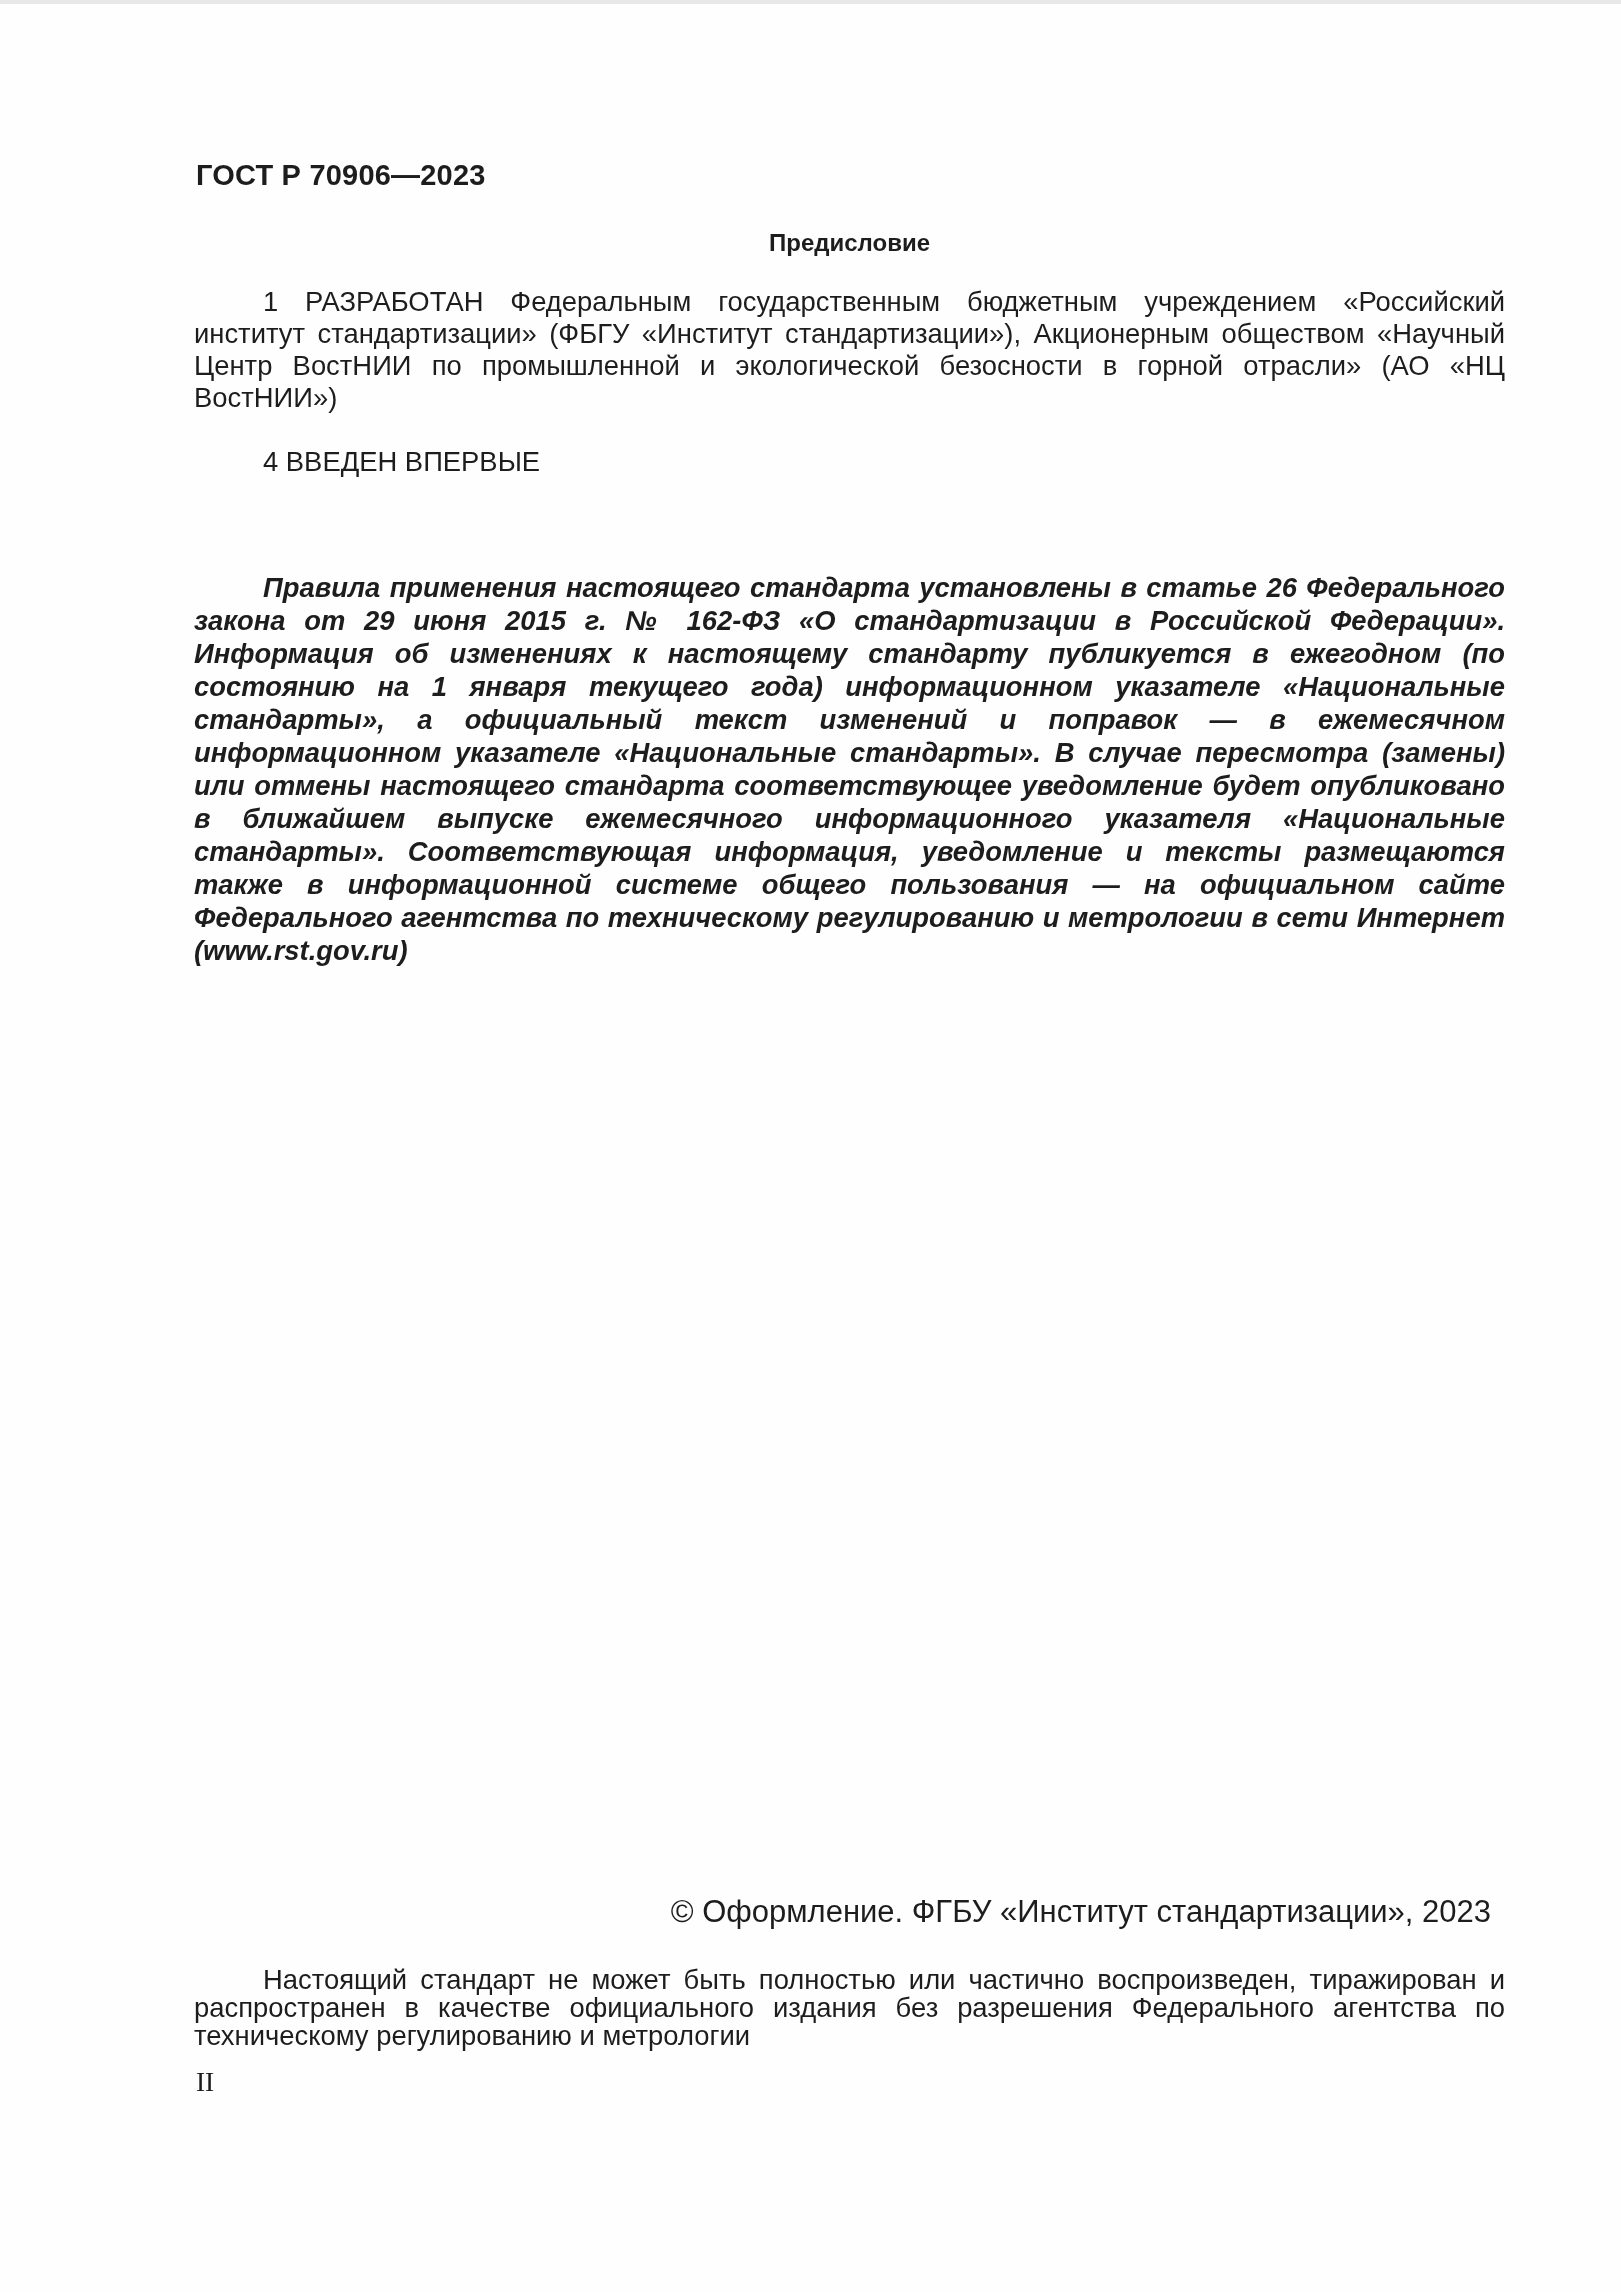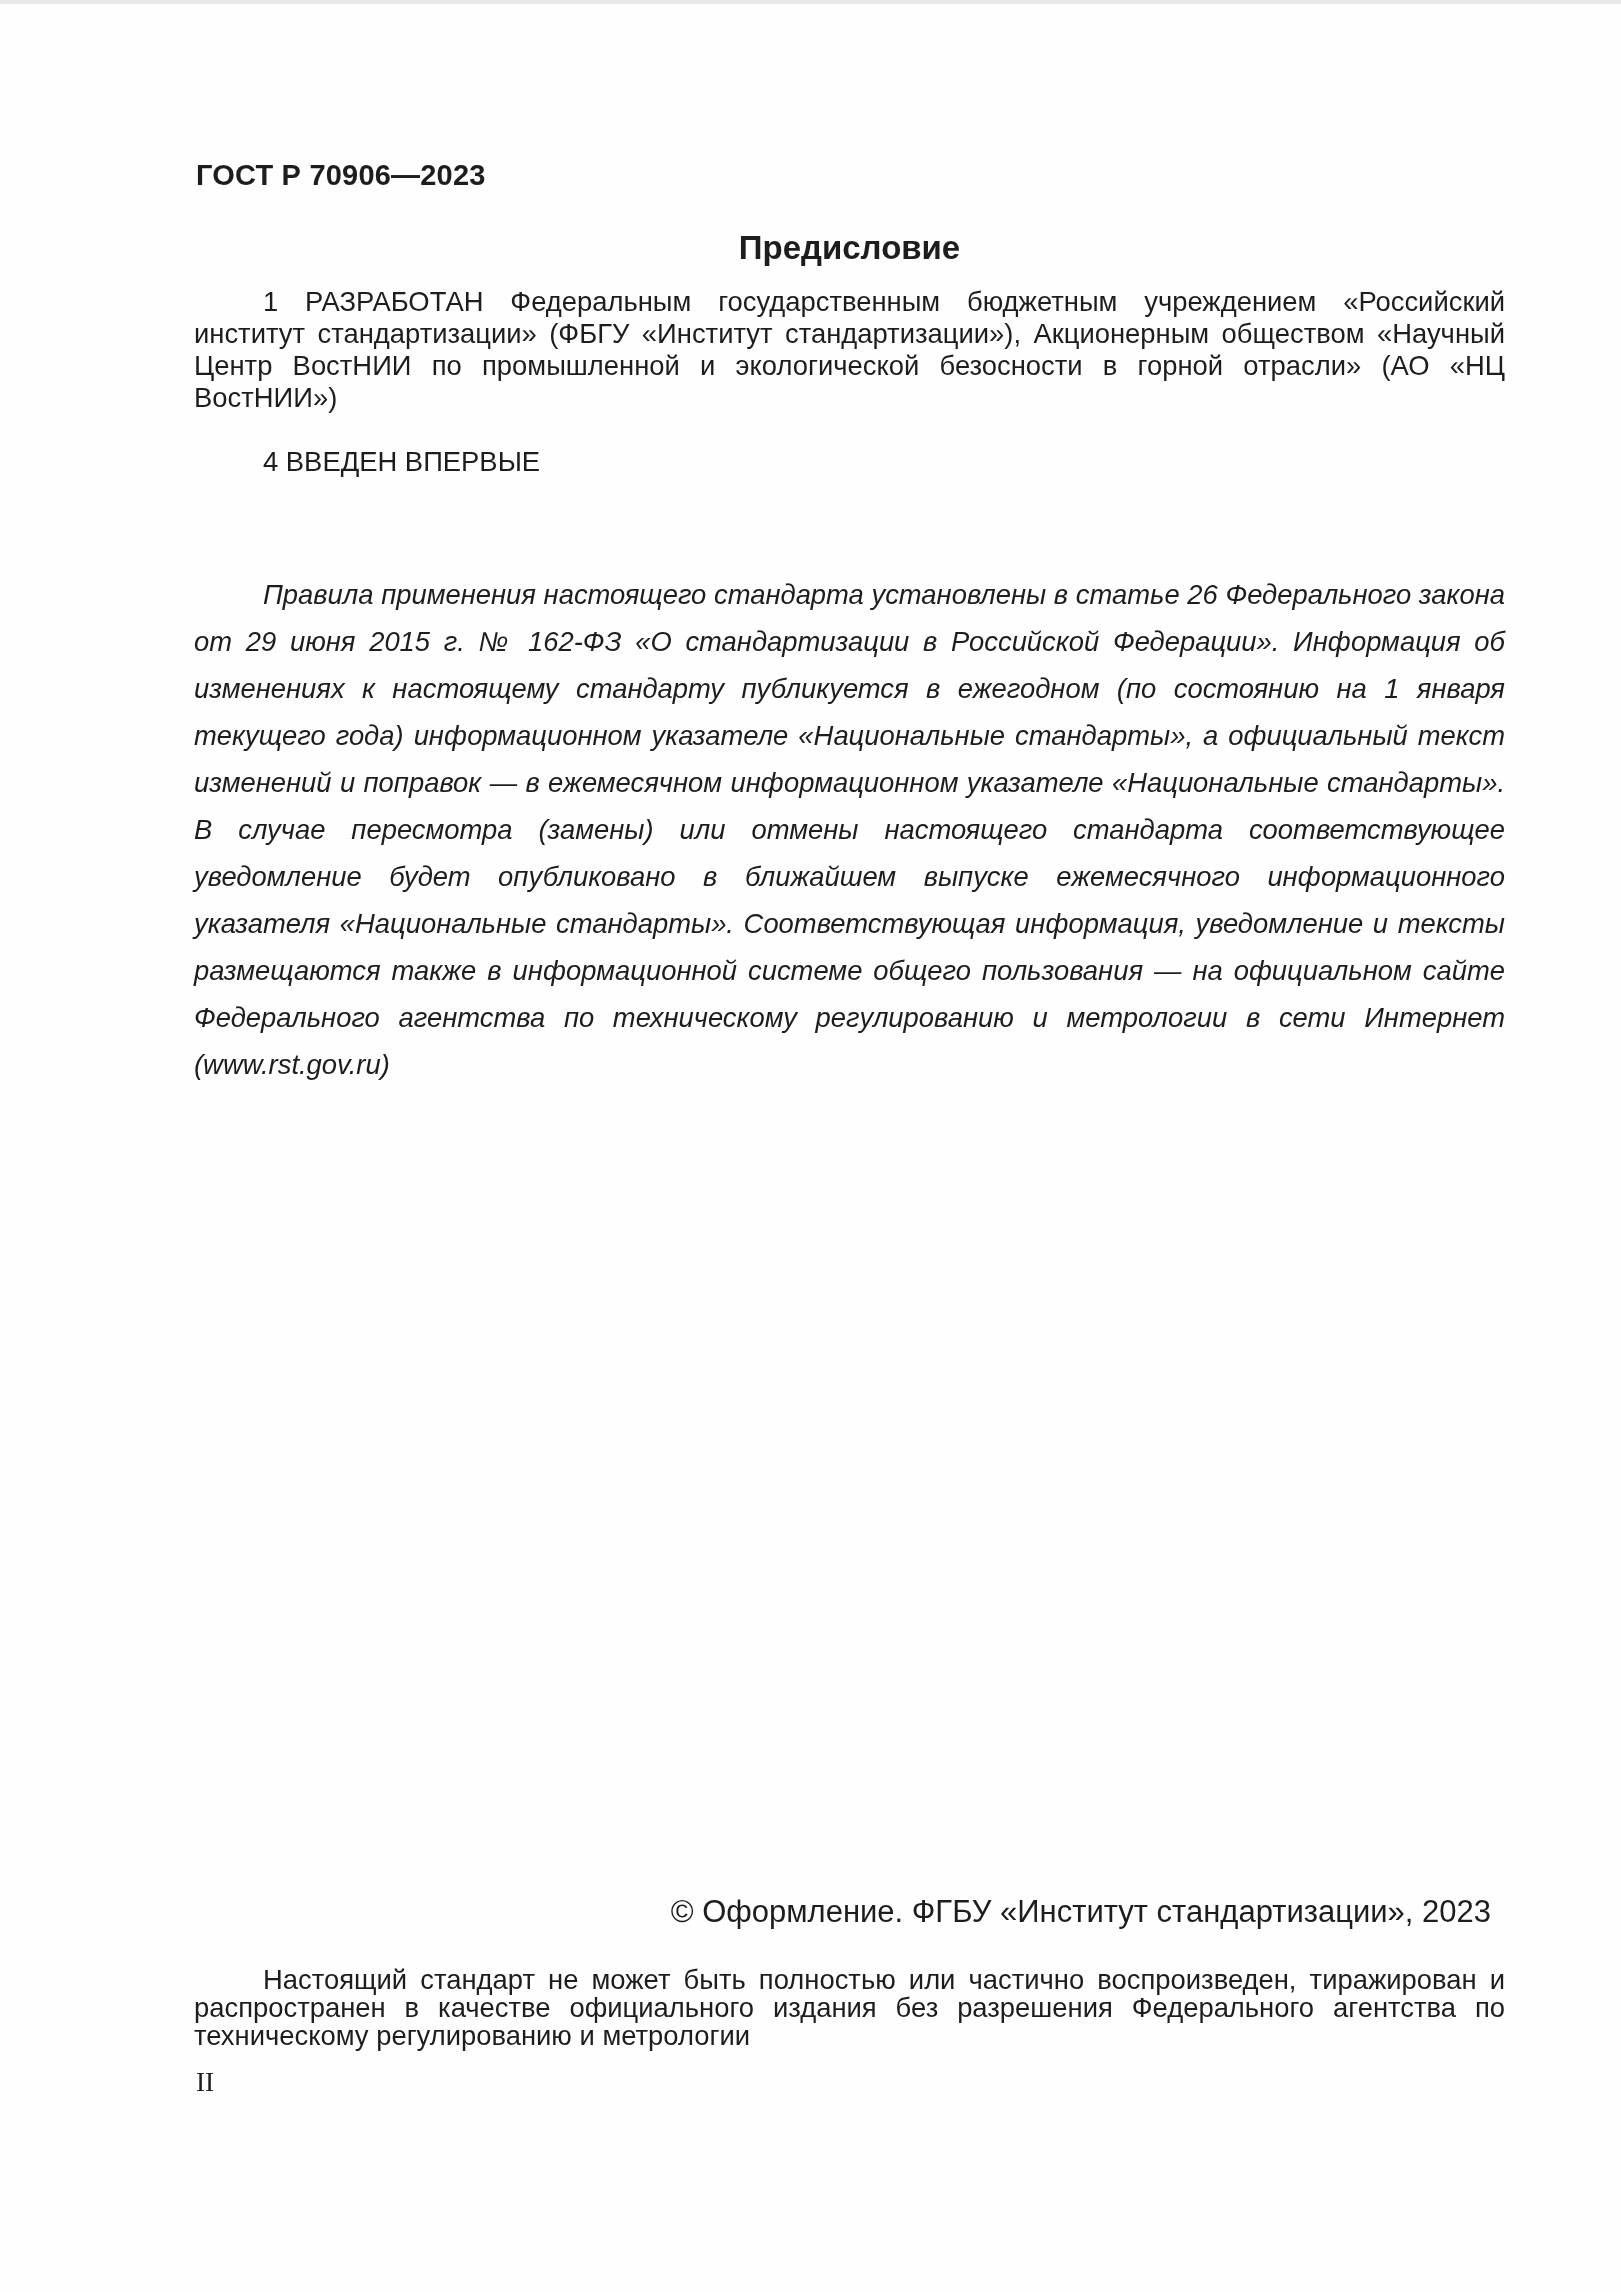--- a/index.html
+++ b/index.html
@@ -25,40 +25,41 @@
     font-weight: bold;
     letter-spacing: 0.2px;
     white-space: nowrap;
   }
   .doc-title {
     position: absolute;
     left: 194px;
     top: 225px;
     width: 1311px;
     text-align: center;
-    font-size: 33px;
+    font-size: 24px;
     font-weight: bold;
   }
   .foreword {
     position: absolute;
     left: 194px;
     top: 282px;
     width: 1311px;
     font-size: 27.4px;
     line-height: 32px;
     text-align: justify;
   }
   .foreword p {
     margin: 0 0 32px 0;
     text-indent: 69px;
   }
   .rules-note {
     margin-top: 93px !important;
     font-style: italic;
-    line-height: 47px;
+    line-height: 33px;
+    font-weight: bold;
   }
   .copyright {
     position: absolute;
     left: 180px;
     top: 1892px;
     width: 1311px;
     text-align: right;
     font-size: 31px;
     line-height: 32px;
   }

